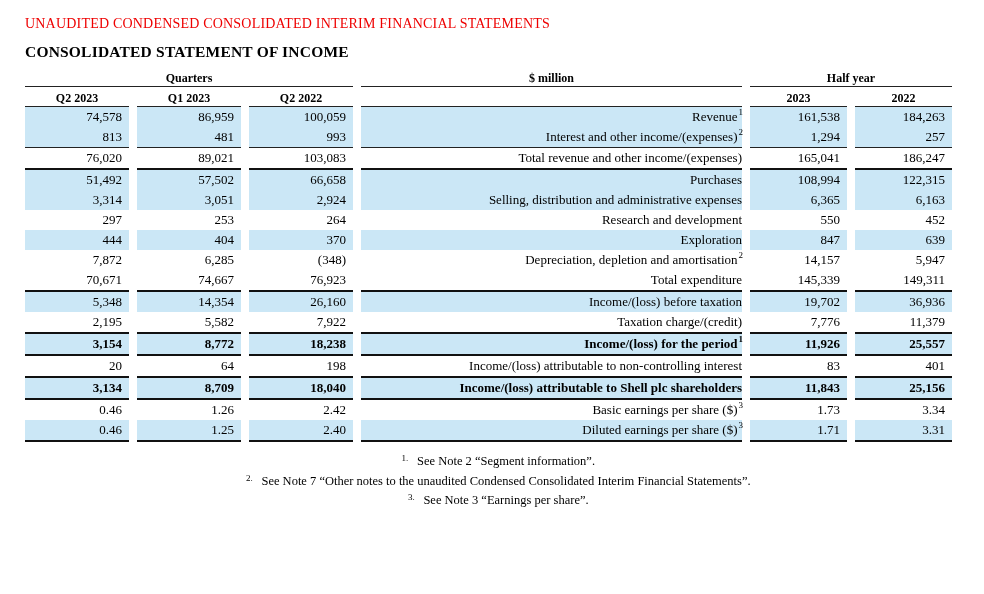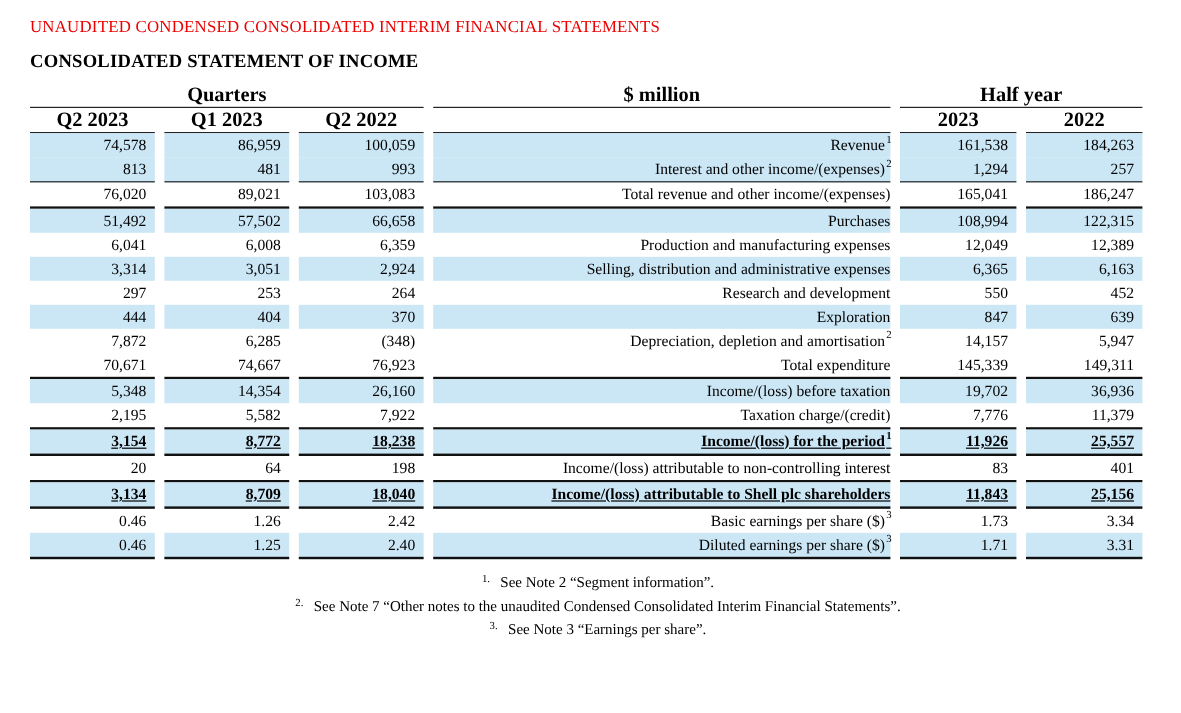--- a/index.html
+++ b/index.html
@@ -23,30 +23,30 @@
     letter-spacing:.2px;margin:11px 0 0 0;
   }
   table.fin{
     border-collapse:separate;border-spacing:8px 0;table-layout:fixed;
     margin:8px 0 0 -8px;
   }
   col.c-q{width:104px}
   col.c-desc{width:381px}
   col.c-h1{width:97px}
   col.c-h2{width:97px}
-  th{font-size:17px;font-weight:bold;padding:0;vertical-align:bottom;}
+  th{font-size:12px;font-weight:bold;padding:0;vertical-align:bottom;}
   td{font-size:13px;padding:0;height:20px;vertical-align:middle;}
   .hrowA th{height:17px;}
   .hrowB th{height:19px;font-family:Liberation Serif, serif;}
   .center{text-align:center;}
   .hline{border-bottom:1.5px solid var(--line-thin);}
   td.num{text-align:right;padding-right:7px;white-space:nowrap;}
   td.desc{text-align:right;padding-left:8px;white-space:nowrap;}
   tr.shaded td{background:var(--shade);}
-  tr.bold td{font-weight:bold;text-decoration:underline;}
+  tr.bold td{font-weight:bold;}
   tr.rule-thin td{border-bottom:1.2px solid var(--line-thin);margin-top:40px;}
   tr.rule-thick td{border-bottom:2px solid var(--line-thick);}
   sup{font-size:9px;line-height:0;position:relative;top:-1px;left:1px;}
   .footnotes{margin-top:10px;font-size:12.5px;text-align:center;}
   .footnote{line-height:18.5px;}
   .fn-marker{
     font-size:9px;position:relative;top:-4px;margin-right:7px;
     display:inline-block;min-width:10px;
   }
 </style>
@@ -108,28 +108,20 @@
           <td class="num">186,247</td>
         </tr>
         <tr class="shaded">
           <td class="num">51,492</td>
           <td class="num">57,502</td>
           <td class="num">66,658</td>
           <td class="desc">Purchases</td>
           <td class="num">108,994</td>
           <td class="num">122,315</td>
         </tr>
-        <tr>
-          <td class="num">6,041</td>
-          <td class="num">6,008</td>
-          <td class="num">6,359</td>
-          <td class="desc">Production and manufacturing expenses</td>
-          <td class="num">12,049</td>
-          <td class="num">12,389</td>
-        </tr>
         <tr class="shaded">
           <td class="num">3,314</td>
           <td class="num">3,051</td>
           <td class="num">2,924</td>
           <td class="desc">Selling, distribution and administrative expenses</td>
           <td class="num">6,365</td>
           <td class="num">6,163</td>
         </tr>
         <tr>
           <td class="num">297</td>

